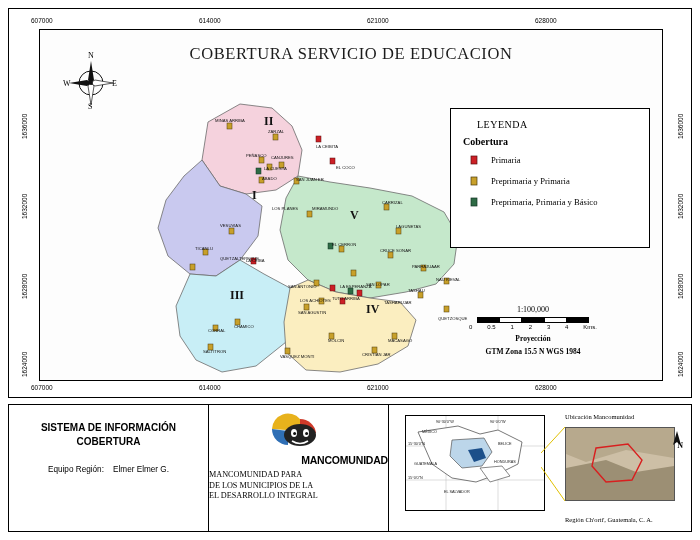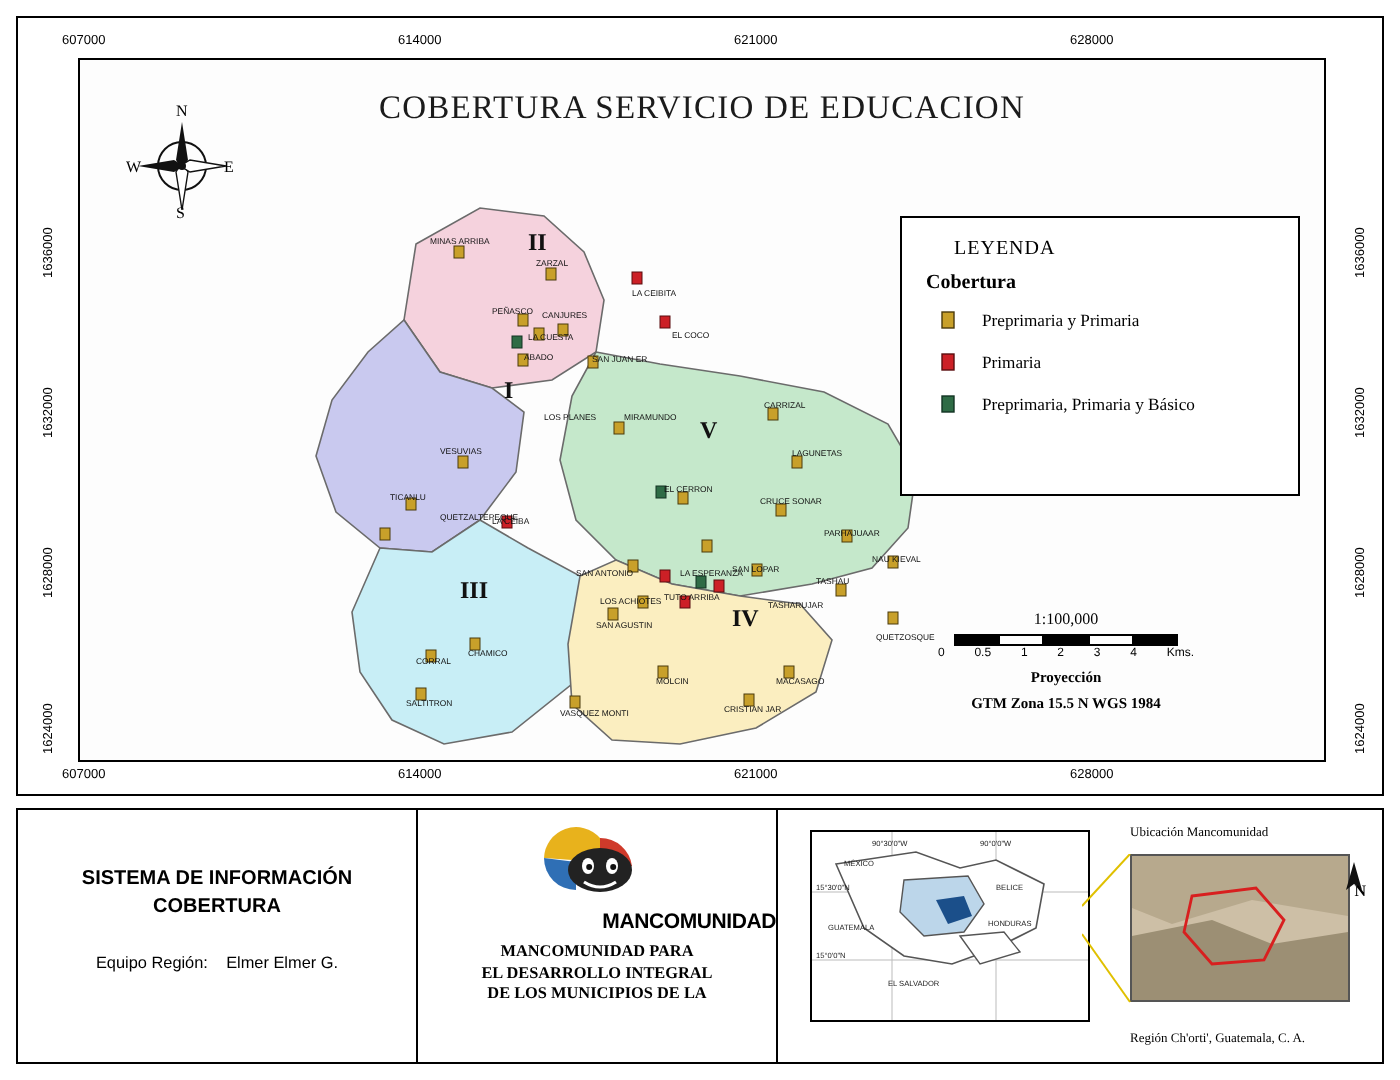--- a/index.html
+++ b/index.html
@@ -47,23 +47,23 @@
   .zone-num{position:absolute;font-family:"Liberation Serif",serif;font-weight:bold;font-size:12px;color:#111;}
 
   
   .plc{position:absolute;font-size:4.2px;font-family:"Liberation Sans",sans-serif;color:#111;white-space:nowrap;}
 
   
   #bottom{left:8px;top:404px;width:684px;height:128px;}
   #b1{position:absolute;left:0;top:0;width:200px;height:126px;border-right:1px solid #000;box-sizing:border-box;}
   #b2{position:absolute;left:200px;top:0;width:180px;height:126px;border-right:1px solid #000;box-sizing:border-box;}
   #b3{position:absolute;left:380px;top:0;right:0;height:126px;}
-  .sig-title{text-align:center;font-weight:bold;font-size:10px;font-family:"Liberation Sans",sans-serif;margin-top:28px;line-height:14px;}
+  .sig-title{text-align:center;font-weight:bold;font-size:10px;font-family:"Liberation Sans",sans-serif;margin-top:16px;line-height:14px;}
   .sig-team{text-align:center;font-size:8.2px;margin-top:16px;}
-  .logo-txt{text-align:center;font-weight:bold;font-size:8.2px;line-height:10.5px;margin-top:4px;font-family:"Liberation Serif",serif;}
+  .logo-txt{font-weight:normal;font-size:8.2px;line-height:10.5px;margin-top:4px;font-family:"Liberation Serif",serif;}
   .mancom-word{text-align:right;font-weight:bold;font-size:10.5px;line-height:11px;letter-spacing:-.2px;}
 
   
   #loc1{position:absolute;left:16px;top:10px;width:140px;height:96px;border:1px solid #000;box-sizing:border-box;background:#fff;}
   #loc2{position:absolute;left:176px;top:22px;width:110px;height:74px;border:1px solid #555;box-sizing:border-box;background:#e8e2d8;overflow:hidden;}
   .loc-cap{position:absolute;font-size:6.5px;font-family:"Liberation Serif",serif;}
   .mini-lab{position:absolute;font-size:3.8px;color:#222;}
 </style>
 </head>
 <body>
@@ -219,33 +219,33 @@
       <div class="plc" style="left:322px;top:322px;">CRISTIAN JAR</div>
       <div class="plc" style="left:348px;top:308px;">MACASAGO</div>
 
       <div id="legend">
         <h2>LEYENDA</h2>
         <h3>Cobertura</h3>
 
         <div class="leg-row">
           <span class="leg-sym">
             <svg width="14" height="14" viewBox="0 0 14 14">
+                <rect x="4" y="3" width="6" height="8" fill="#cc2026" stroke="#5a0d0f" stroke-width="0.7"></rect>
+              </svg>
+          </span>
+          <span class="leg-txt">Primaria</span>
+        </div>
+
+        <div class="leg-row">
+          <span class="leg-sym">
+            <svg width="14" height="14" viewBox="0 0 14 14">
                 <rect x="4" y="3" width="6" height="8" fill="#c8a02a" stroke="#4a3a0c" stroke-width="0.7"></rect>
               </svg>
           </span>
           <span class="leg-txt">Preprimaria y Primaria</span>
-        </div>
-
-        <div class="leg-row">
-          <span class="leg-sym">
-            <svg width="14" height="14" viewBox="0 0 14 14">
-                <rect x="4" y="3" width="6" height="8" fill="#cc2026" stroke="#5a0d0f" stroke-width="0.7"></rect>
-              </svg>
-          </span>
-          <span class="leg-txt">Primaria</span>
         </div>
 
         <div class="leg-row">
           <span class="leg-sym">
             <svg width="14" height="14" viewBox="0 0 14 14">
                 <rect x="4" y="3" width="6" height="8" fill="#2e6b45" stroke="#123323" stroke-width="0.7"></rect>
               </svg>
           </span>
           <span class="leg-txt">Preprimaria, Primaria y Básico</span>
         </div>
@@ -297,22 +297,22 @@
           <ellipse cx="34" cy="24" rx="16" ry="11" fill="#222"></ellipse>
           <ellipse cx="28" cy="22" rx="3" ry="4" fill="#fff"></ellipse>
           <ellipse cx="40" cy="22" rx="3" ry="4" fill="#fff"></ellipse>
           <circle cx="28.6" cy="22.5" r="1.5" fill="#111"></circle>
           <circle cx="40.6" cy="22.5" r="1.5" fill="#111"></circle>
           <path d="M26 30 q8 5 16 0" stroke="#fff" stroke-width="1.6" fill="none"></path>
         </svg>
       </div>
       <div class="mancom-word">MANCOMUNIDAD</div>
       <div class="logo-txt">MANCOMUNIDAD PARA</div>
+      <div class="logo-txt" style="margin-top:0;">DE LOS MUNICIPIOS DE LA</div>
       <div class="logo-txt" style="margin-top:0;">EL DESARROLLO INTEGRAL</div>
-      <div class="logo-txt" style="margin-top:0;">DE LOS MUNICIPIOS DE LA</div>
     </div>
 
     <div id="b3">
 
       <div id="loc1">
         <svg width="138" height="94" viewBox="0 0 138 94">
           <rect x="0" y="0" width="138" height="94" fill="#fff"></rect>
           <g stroke="#bbb" stroke-width="0.5">
             <line x1="40" y1="0" x2="40" y2="94"></line>
             <line x1="92" y1="0" x2="92" y2="94"></line>

